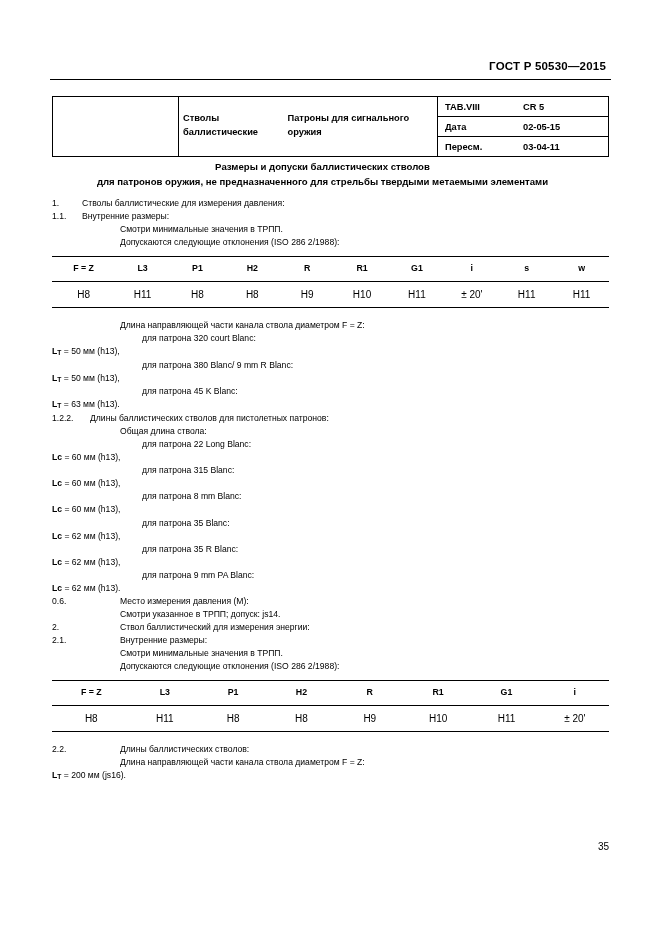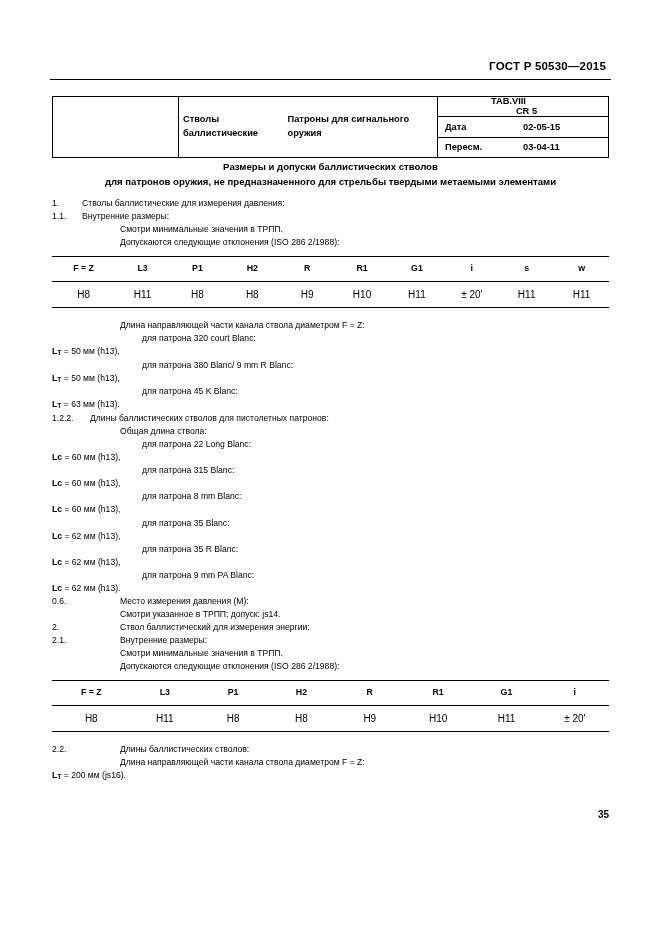--- a/index.html
+++ b/index.html
@@ -83,32 +83,31 @@
     box-sizing: border-box;
     font-weight: bold;
   }
   .tb-cellB {
     flex: 1;
     padding-left: 7px;
     box-sizing: border-box;
     font-weight: bold;
   }
   .tb-row.top {
-    justify-content: flex-end;
-    flex-direction: column;
+    justify-content: space-between;
   }
   .tb-tabcell {
     width: 78px;
     padding-left: 7px;
     box-sizing: border-box;
     font-weight: bold;
   }
   .doc-title {
     position: absolute;
-    left: 52px;
+    left: 44px;
     top: 160px;
     width: 557px;
     text-align: center;
     font-size: 9.6px;
     font-weight: bold;
     line-height: 1.55;
   }
   .content {
     position: absolute;
     left: 52px;
@@ -161,23 +160,23 @@
   }
   .tbl .c {
     flex: 1;
   }
   .tbl .c.first { flex: 1.15; }
   .sub { font-size: 0.78em; vertical-align: -0.22em; }
   .spacer6 { height: 7px; }
   .pageno {
     position: absolute;
     right: 52px;
-    top: 809px;
+    top: 841px;
     font-size: 10px;
-    font-weight: bold;
+    font-weight: normal;
   }
 </style>
 </head>
 <body>
 
 <div class="page">
 
   <div class="std-header">ГОСТ Р 50530—2015</div>
   <div class="header-rule"></div>
 

